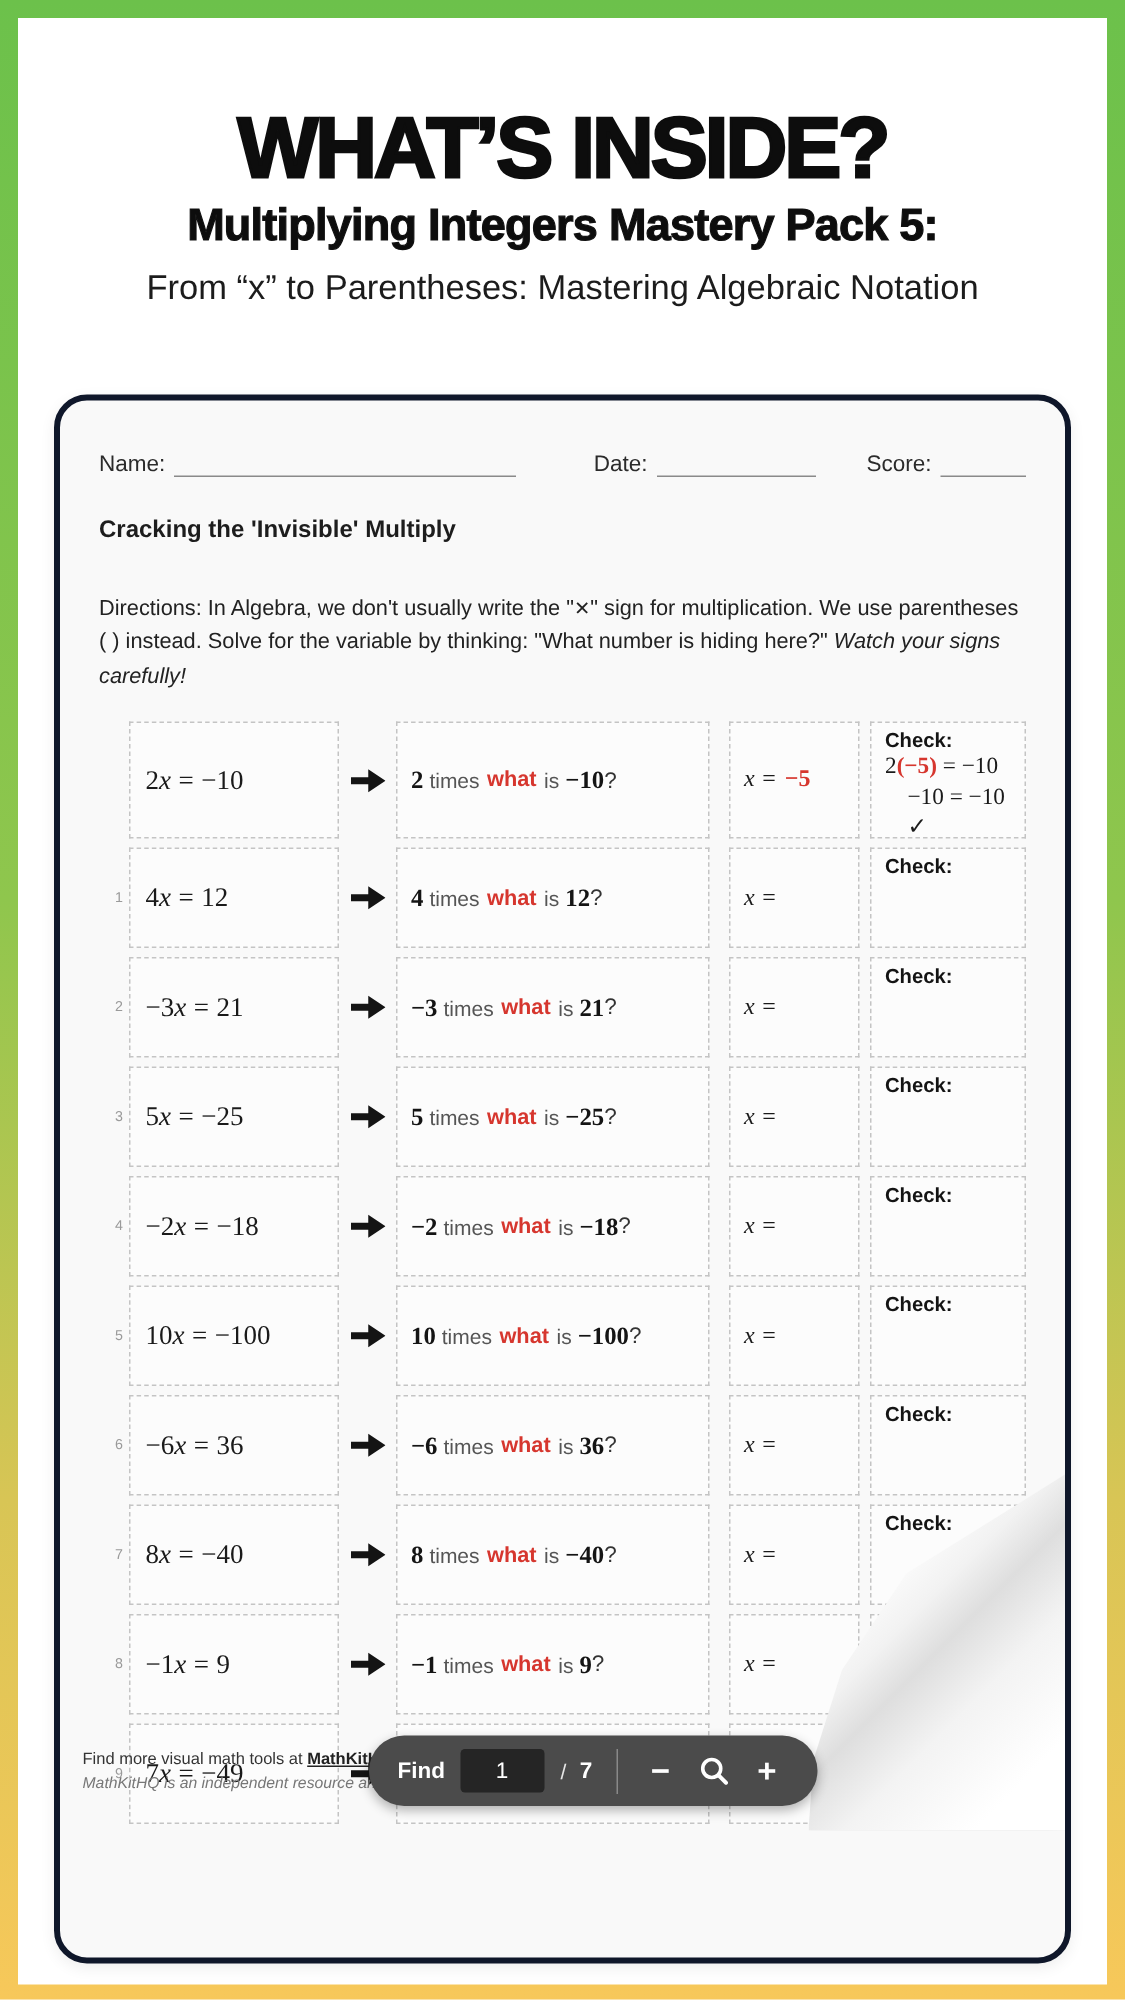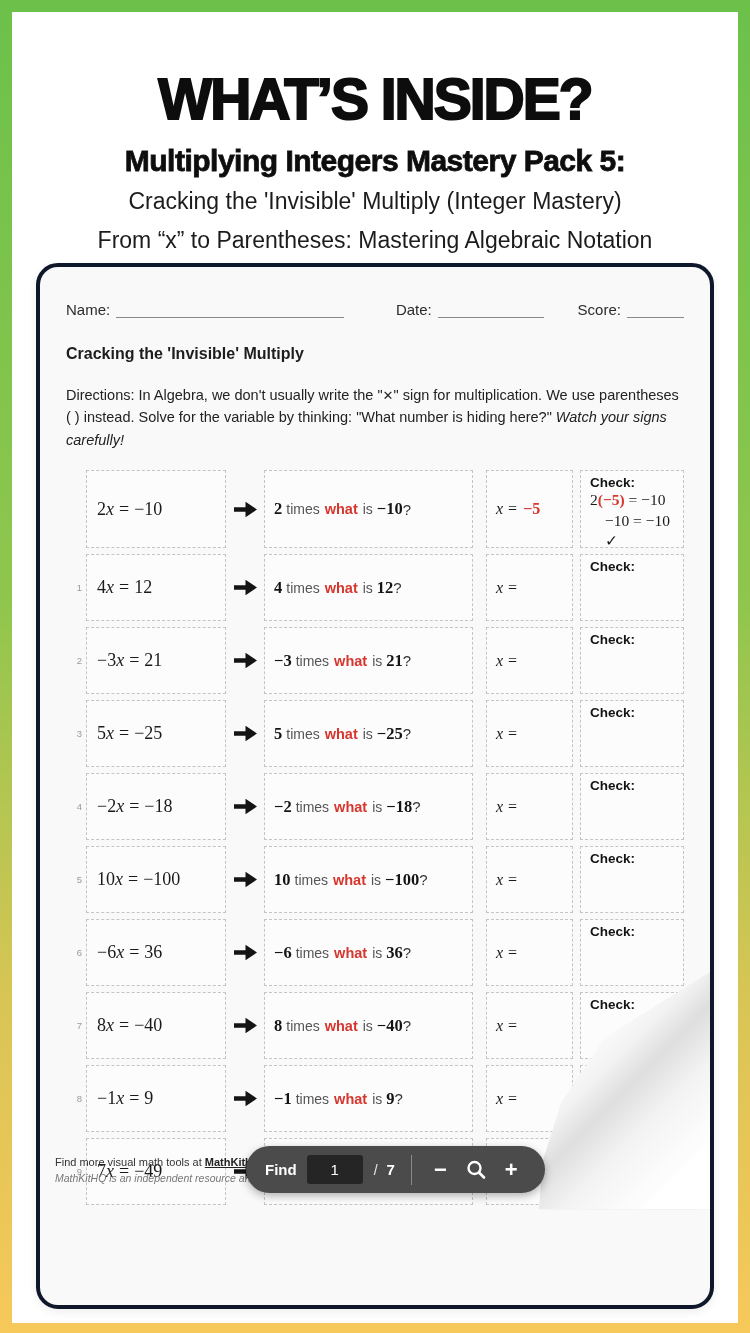--- a/index.html
+++ b/index.html
@@ -10,21 +10,21 @@
   }
   .inner{position:absolute;left:12px;top:12px;right:12px;bottom:10px;background:#ffffff;}
 
   
   .header{text-align:center;padding-top:58px;color:#0d0d0d;}
   .big-title{
     font-size:57px;font-weight:900;letter-spacing:-2px;
     -webkit-text-stroke:2px #0d0d0d;line-height:1.05;
   }
   .subtitle{
-    font-size:30px;font-weight:800;letter-spacing:-0.5px;margin-top:14px;
+    font-size:30px;font-weight:800;letter-spacing:-0.5px;margin-top:4px;
     -webkit-text-stroke:0.8px #111;
   }
   .desc-line{font-size:23px;color:#1c1c1c;margin-top:9px;line-height:1.3;}
 
   
   .card{
     position:absolute;left:24px;right:24px;top:251px;bottom:14px;
     background:#f9f9f9;border:4px solid #0f172a;border-radius:22px;
     box-shadow:0 3px 10px rgba(0,0,0,0.07);overflow:hidden;
   }
@@ -33,21 +33,21 @@
   .meta-row{display:flex;align-items:flex-end;font-size:15px;color:#2b2b2b;}
   .uline{border-bottom:1.5px solid #8a8a8a;height:14px;display:inline-block;}
   .u-name{width:248px;margin-left:6px;}
   .u-date{width:116px;margin-left:6px;}
   .u-score{width:62px;margin-left:6px;}
   .meta-gap1{width:56px;}
   .meta-gap2{width:36px;}
 
   .ws-title{margin-top:27px;font-size:16px;font-weight:700;color:#1d1d1d;}
 
-  .directions{margin-top:21px;font-size:14.5px;line-height:1.55;color:#222;max-width:648px;}
+  .directions{margin-top:32px;font-size:14.5px;line-height:1.55;color:#222;max-width:648px;}
   .directions .mult{font-family:"DejaVu Sans",sans-serif;font-size:13px;}
   .directions .ital{font-style:italic;}
 
   
   .rows{margin-top:16px;}
   .prob-row{display:flex;align-items:stretch;height:73px;}
   .prob-row.example{height:84px;}
   .box{border:1.5px dashed #c4c4c4;margin:3px 0;background:rgba(255,255,255,0.55);}
   .row-num{width:16px;display:flex;align-items:center;justify-content:flex-end;
     padding-right:4px;font-size:9.5px;color:#9a9a9a;}
@@ -102,21 +102,20 @@
   }
 </style>
 </head>
 <body>
 
 <div class="inner">
 
   <div class="header">
     <div class="big-title">WHAT’S INSIDE?</div>
     <div class="subtitle">Multiplying Integers Mastery Pack 5:</div>
-    <div class="desc-line">Cracking the 'Invisible' Multiply (Integer Mastery)</div>
     <div class="desc-line">From “x” to Parentheses: Mastering Algebraic Notation</div>
   </div>
 
   <div class="card">
     <div class="card-inner">
 
       <div class="meta-row">
         <span>Name:</span>
         <span class="uline u-name"></span>
         <span class="meta-gap1"></span>

